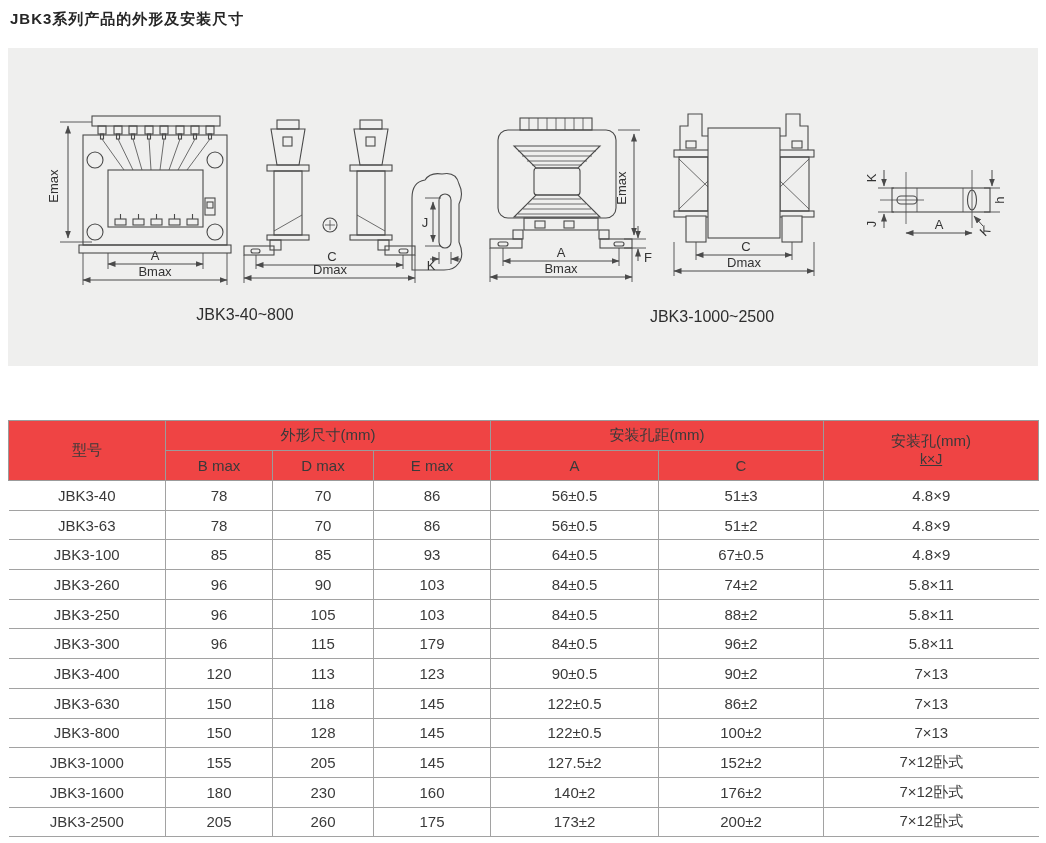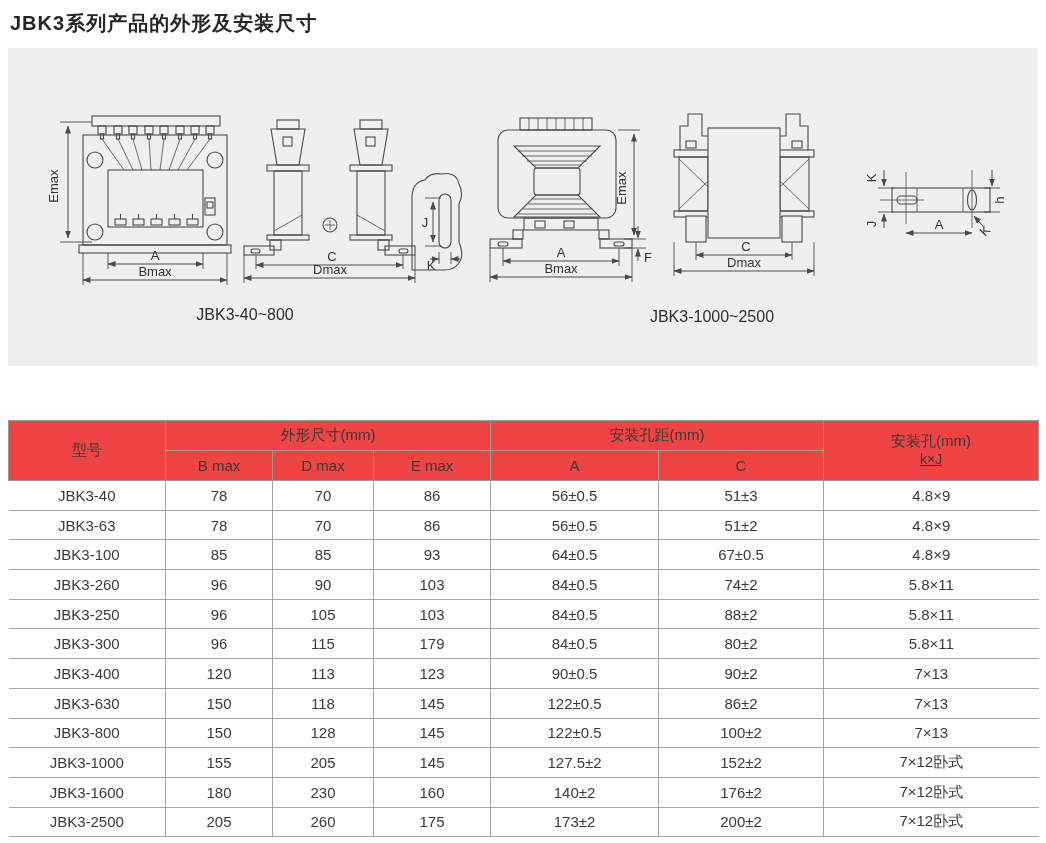--- a/index.html
+++ b/index.html
@@ -1,19 +1,19 @@
 <!DOCTYPE html>
 <html><head>
 <meta charset="utf-8">
 <style>
   html,body{margin:0;padding:0;background:#ffffff;}
   body{width:1046px;height:843px;position:relative;overflow:hidden;
        font-family:"Liberation Sans",sans-serif;color:#3a3a3a;}
 
-  .page-title{position:absolute;left:10px;top:10px;font-size:20px;font-weight:bold;
+  .page-title{position:absolute;left:10px;top:10px;font-size:15px;font-weight:bold;
               color:#262626;letter-spacing:1px;}
 
   .diagram-panel{position:absolute;left:8px;top:48px;width:1030px;height:318px;
                  background:#efefee;}
   .diagram-panel svg{display:block;}
   svg text{font-family:"Liberation Sans",sans-serif;fill:#333;font-size:13px;}
   svg .cap{font-size:16px;fill:#2e2e2e;}
   .ln{fill:none;stroke:#4a4a4a;stroke-width:1.1;}
   .fl{fill:#efefee;stroke:#4a4a4a;stroke-width:1.1;}
   .ext{fill:none;stroke:#4a4a4a;stroke-width:0.9;}
@@ -352,21 +352,21 @@
     <td>88±2</td>
     <td>5.8×11</td>
   </tr>
 
   <tr>
     <td>JBK3-300</td>
     <td>96</td>
     <td>115</td>
     <td>179</td>
     <td>84±0.5</td>
-    <td>80±2</td>
+    <td>96±2</td>
     <td>5.8×11</td>
   </tr>
 
   <tr>
     <td>JBK3-400</td>
     <td>120</td>
     <td>113</td>
     <td>123</td>
     <td>90±0.5</td>
     <td>90±2</td>

